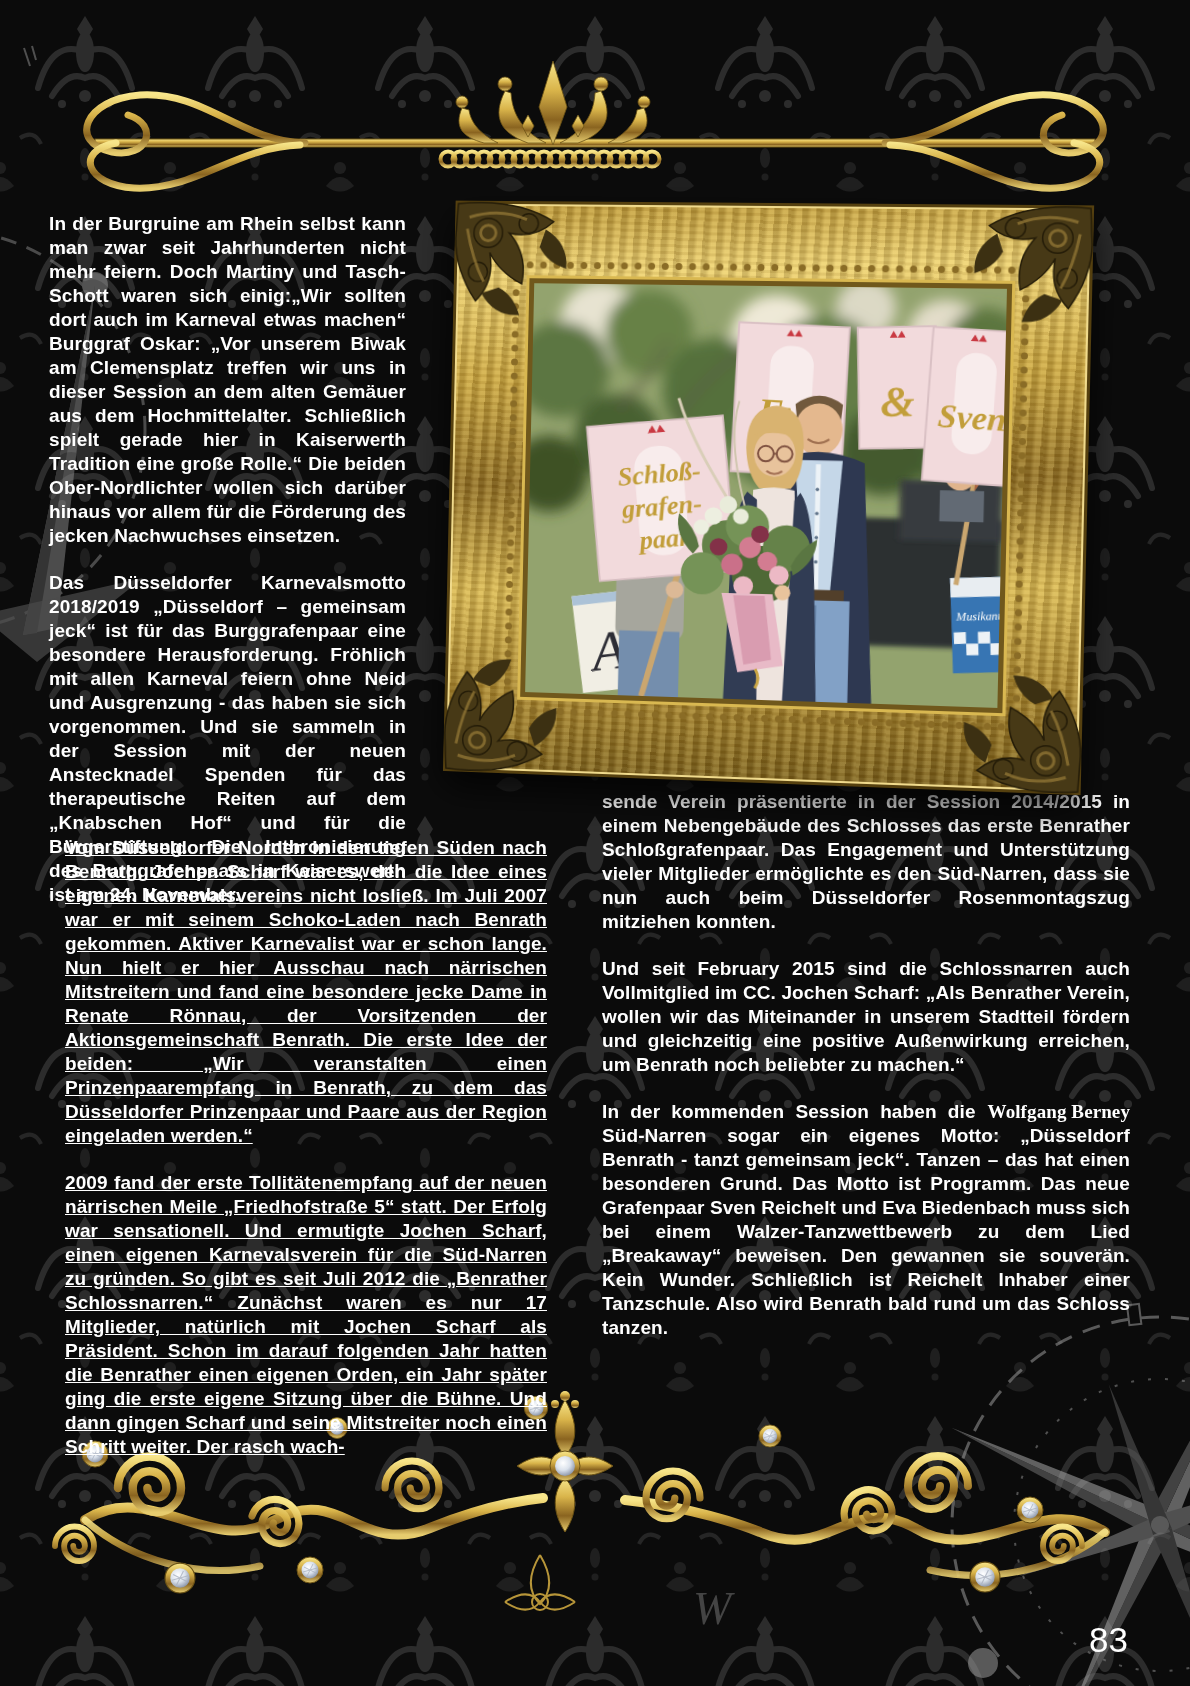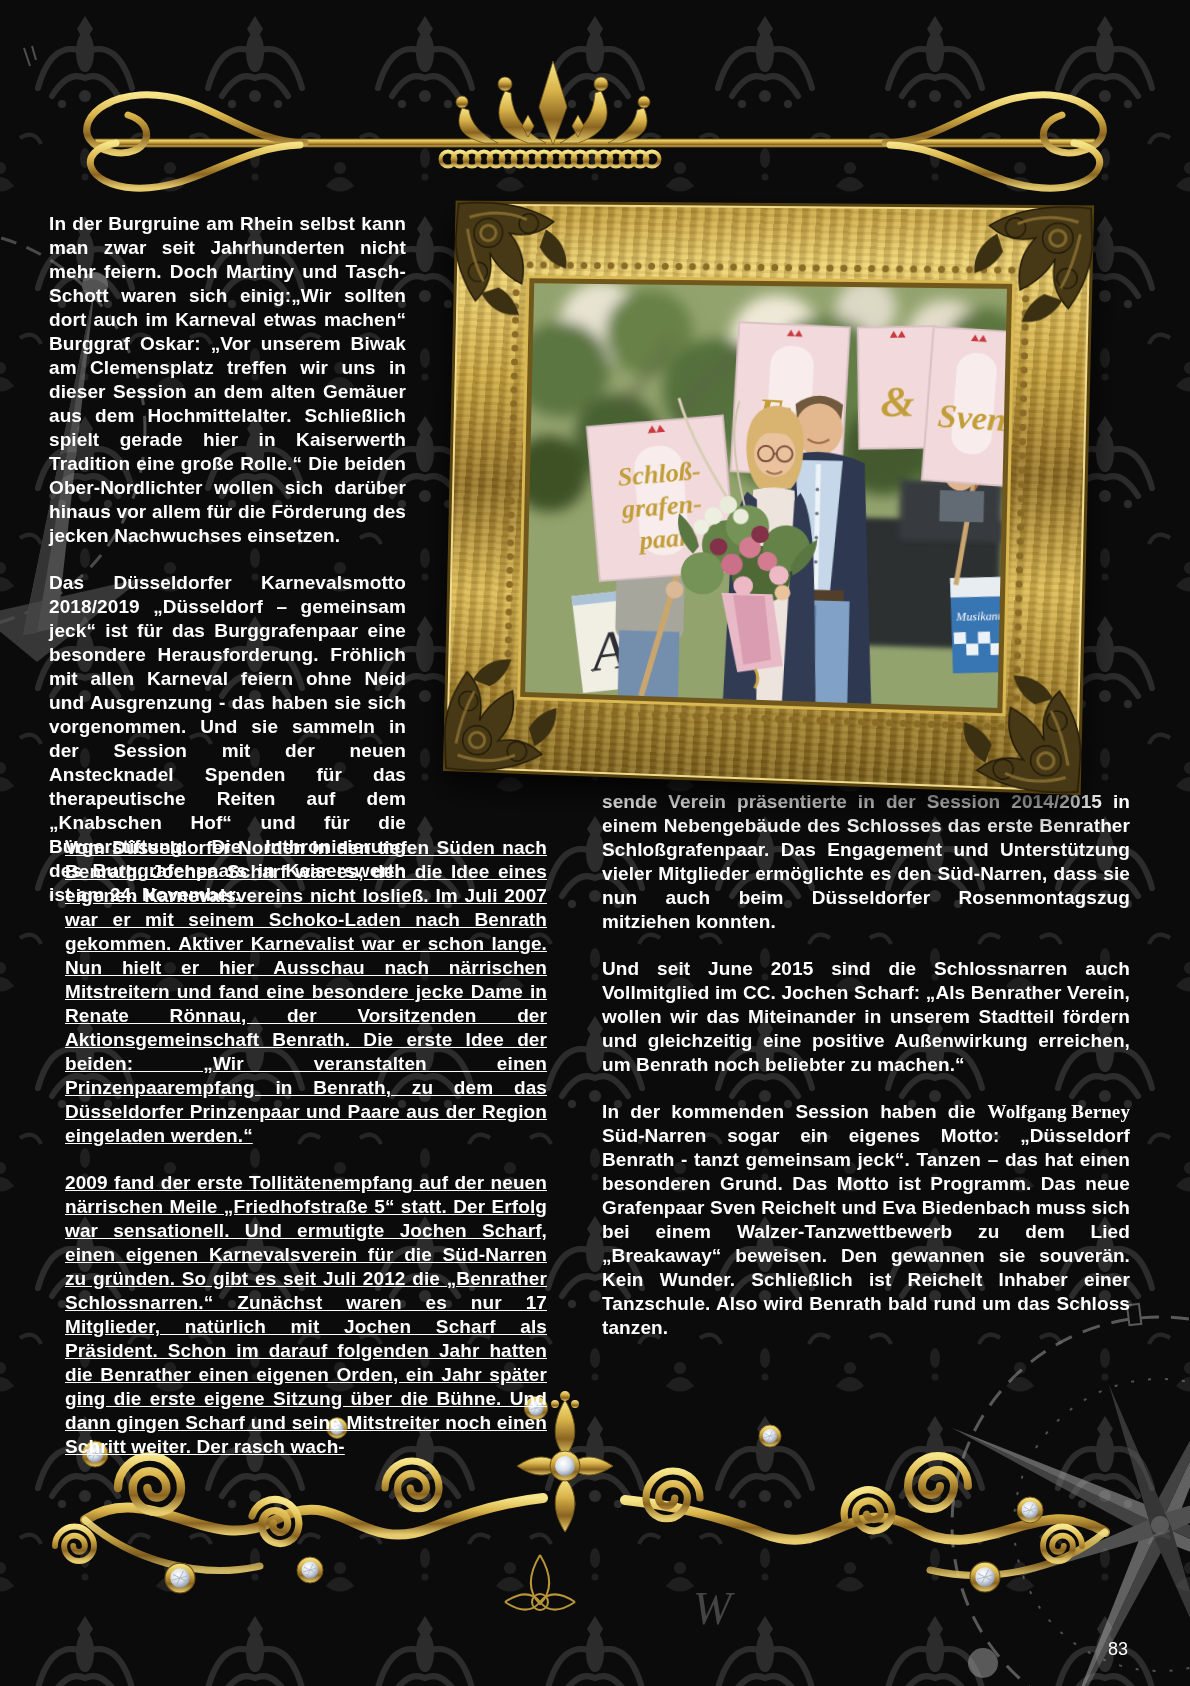--- a/index.html
+++ b/index.html
@@ -7,21 +7,21 @@
         font-family:"Liberation Sans",sans-serif;}
   .layer{position:absolute;left:0;top:0;pointer-events:none;}
   
   .col{position:absolute;color:#ffffff;font-weight:bold;font-size:19px;line-height:24px;
        text-align:justify;letter-spacing:0.1px;z-index:2;}
   .col p{margin:0 0 23px 0;}
   #colA{left:49px;top:212px;width:357px;}
   #colB{left:65px;top:836px;width:482px;text-decoration:underline;}
   #colC{left:570px;top:790px;width:528px;margin-left:32px;}
   .author{float:right;padding-left:12px;font-family:Liberation Serif, serif;}
-  .pageno{position:absolute;right:62px;bottom:26px;color:#fff;font-size:18px;z-index:4;
+  .pageno{position:absolute;right:62px;bottom:26px;color:#fff;font-size:35px;z-index:4;
           font-family:"Liberation Sans",sans-serif;}
   
   .frame{position:absolute;left:443px;top:203px;width:640px;height:580px;z-index:3;
     box-sizing:border-box;border:3px solid #55400f;
     background:
       repeating-linear-gradient(93deg, rgba(60,40,5,0.16) 0 5px, rgba(255,235,160,0.16) 9px 14px),
       repeating-linear-gradient(2deg, rgba(90,60,10,0.10) 0 3px, rgba(255,245,190,0.08) 3px 7px),
       linear-gradient(178deg,#b89230,#eed272 12%,#caa53e 30%,#8a681f 48%,#d9b851 66%,#a3802a 84%,#6e5414);
     box-shadow: 0 16px 34px rgba(0,0,0,.78), inset 0 0 0 2px #f0da8c;
     transform:perspective(1500px) rotateY(-4.5deg) rotate(1.3deg);}
@@ -240,21 +240,21 @@
   <div class="col" id="colA">
     <p>In der Burgruine am Rhein selbst kann man zwar seit Jahrhunderten nicht mehr feiern. Doch Martiny und Tasch-Schott waren sich einig:„Wir sollten dort auch im Karneval etwas machen“ Burggraf Oskar: „Vor unserem Biwak am Clemensplatz treffen wir uns in dieser Session an dem alten Gemäuer aus dem Hochmittelalter. Schließlich spielt gerade hier in Kaiserwerth Tradition eine große Rolle.“ Die beiden Ober-Nordlichter wollen sich darüber hinaus vor allem für die Förderung des jecken Nachwuchses einsetzen.</p>
     <p>Das Düsseldorfer Karnevalsmotto 2018/2019 „Düsseldorf – gemeinsam jeck“ ist für das Burggrafenpaar eine besondere Herausforderung. Fröhlich mit allen Karneval feiern ohne Neid und Ausgrenzung - das haben sie sich vorgenommen. Und sie sammeln in der Session mit der neuen Anstecknadel Spenden für das therapeutische Reiten auf dem „Knabschen Hof“ und für die Bürgerstiftung. Die Inthronisierung des Burggrafenpaars in Kaiserswerth ist am 24. November.</p>
   </div>
   <div class="col" id="colB">
     <p>Vom Düsseldorfer Norden in den tiefen Süden nach Benrath. Jochen Scharf war es, den die Idee eines eigenen Karnevalsvereins nicht losließ. Im Juli 2007 war er mit seinem Schoko-Laden nach Benrath gekommen. Aktiver Karnevalist war er schon lange. Nun hielt er hier Ausschau nach närrischen Mitstreitern und fand eine besondere jecke Dame in Renate Rönnau, der Vorsitzenden der Aktionsgemeinschaft Benrath. Die erste Idee der beiden: „Wir veranstalten einen Prinzenpaarempfang in Benrath, zu dem das Düsseldorfer Prinzenpaar und Paare aus der Region eingeladen werden.“</p>
     <p>2009 fand der erste Tollitätenempfang auf der neuen närrischen Meile „Friedhofstraße 5“ statt. Der Erfolg war sensationell. Und ermutigte Jochen Scharf, einen eigenen Karnevalsverein für die Süd-Narren zu gründen. So gibt es seit Juli 2012 die „Benrather Schlossnarren.“ Zunächst waren es nur 17 Mitglieder, natürlich mit Jochen Scharf als Präsident. Schon im darauf folgenden Jahr hatten die Benrather einen eigenen Orden, ein Jahr später ging die erste eigene Sitzung über die Bühne. Und dann gingen Scharf und seine Mitstreiter noch einen Schritt weiter. Der rasch wach-</p>
   </div>
   <div class="col" id="colC">
     <p>sende Verein präsentierte in der Session 2014/2015 in einem Nebengebäude des Schlosses das erste Benrather Schloßgrafenpaar. Das Engagement und Unterstützung vieler Mitglieder ermöglichte es den Süd-Narren, dass sie nun auch beim Düsseldorfer Rosenmontagszug mitziehen konnten.</p>
-    <p>Und seit June 2015 sind die Schlossnarren auch Vollmitglied im CC. Jochen Scharf: „Als Benrather Verein, wollen wir das Miteinander in unserem Stadtteil fördern und gleichzeitig eine positive Außenwirkung erreichen, um Benrath noch beliebter zu machen.“</p>
+    <p>Und seit February 2015 sind die Schlossnarren auch Vollmitglied im CC. Jochen Scharf: „Als Benrather Verein, wollen wir das Miteinander in unserem Stadtteil fördern und gleichzeitig eine positive Außenwirkung erreichen, um Benrath noch beliebter zu machen.“</p>
     <p><span class="author">Wolfgang Berney</span><span>In der kommenden Session haben die Süd-Narren sogar ein eigenes Motto: „Düsseldorf Benrath - tanzt gemeinsam jeck“. Tanzen – das hat einen besonderen Grund. Das Motto ist Programm. Das neue Grafenpaar Sven Reichelt und Eva Biedenbach muss sich bei einem Walzer-Tanzwettbewerb zu dem Lied „Breakaway“ beweisen. Den gewannen sie souverän. Kein Wunder. Schließlich ist Reichelt Inhaber einer Tanzschule. Also wird Benrath bald rund um das Schloss tanzen.</span></p>
   </div>
 
   <div class="frame">
     <svg class="corner c-tl">
         <use href="#cornOrn"></use>
       </svg>
     <svg class="corner c-tr">
         <use href="#cornOrn"></use>
       </svg>

